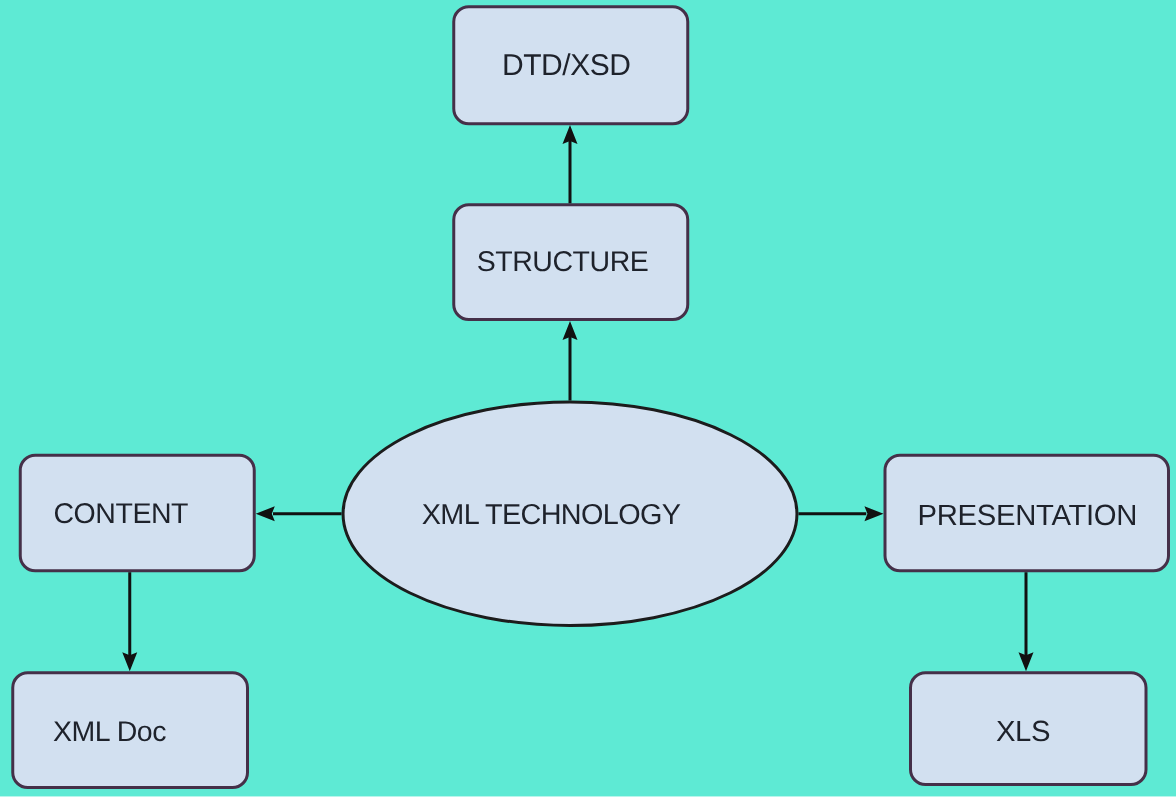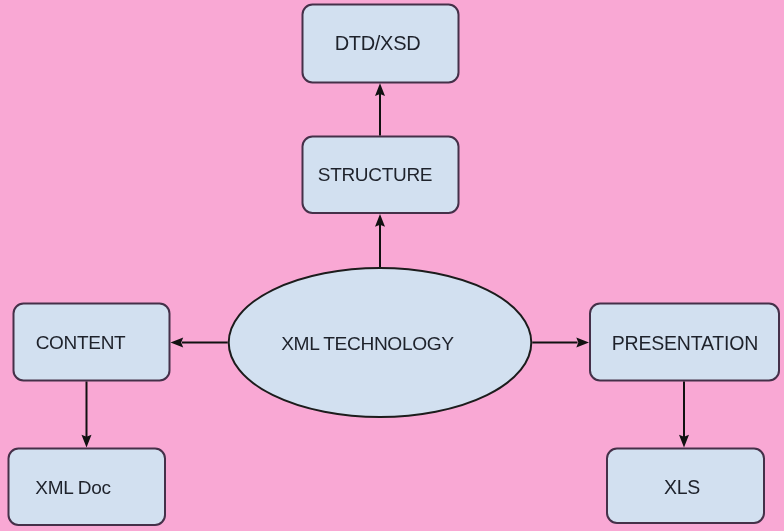--- a/index.html
+++ b/index.html
@@ -1,16 +1,16 @@
 <!DOCTYPE html>
 <html><head>
 <meta charset="utf-8">
 <style>
   html,body{margin:0;padding:0;background:#ffffff;}
-  #stage{position:relative;width:784px;height:531px;background:#f9a8d4;overflow:hidden;}
+  #stage{position:relative;width:784px;height:531px;background:#5eead4;overflow:hidden;}
   svg{position:absolute;left:0;top:0;filter:blur(0.45px);}
   text{font-family:"Liberation Sans",sans-serif;fill:#1e222b;}
 </style>
 </head>
 <body>
 <div id="stage">
 <svg width="784" height="531" viewBox="0 0 784 531">
 
   <g fill="#d2e0f0" stroke="#453049" stroke-width="2">
     <rect x="302.5" y="4.5" width="156" height="78" rx="10" ry="10"></rect>

